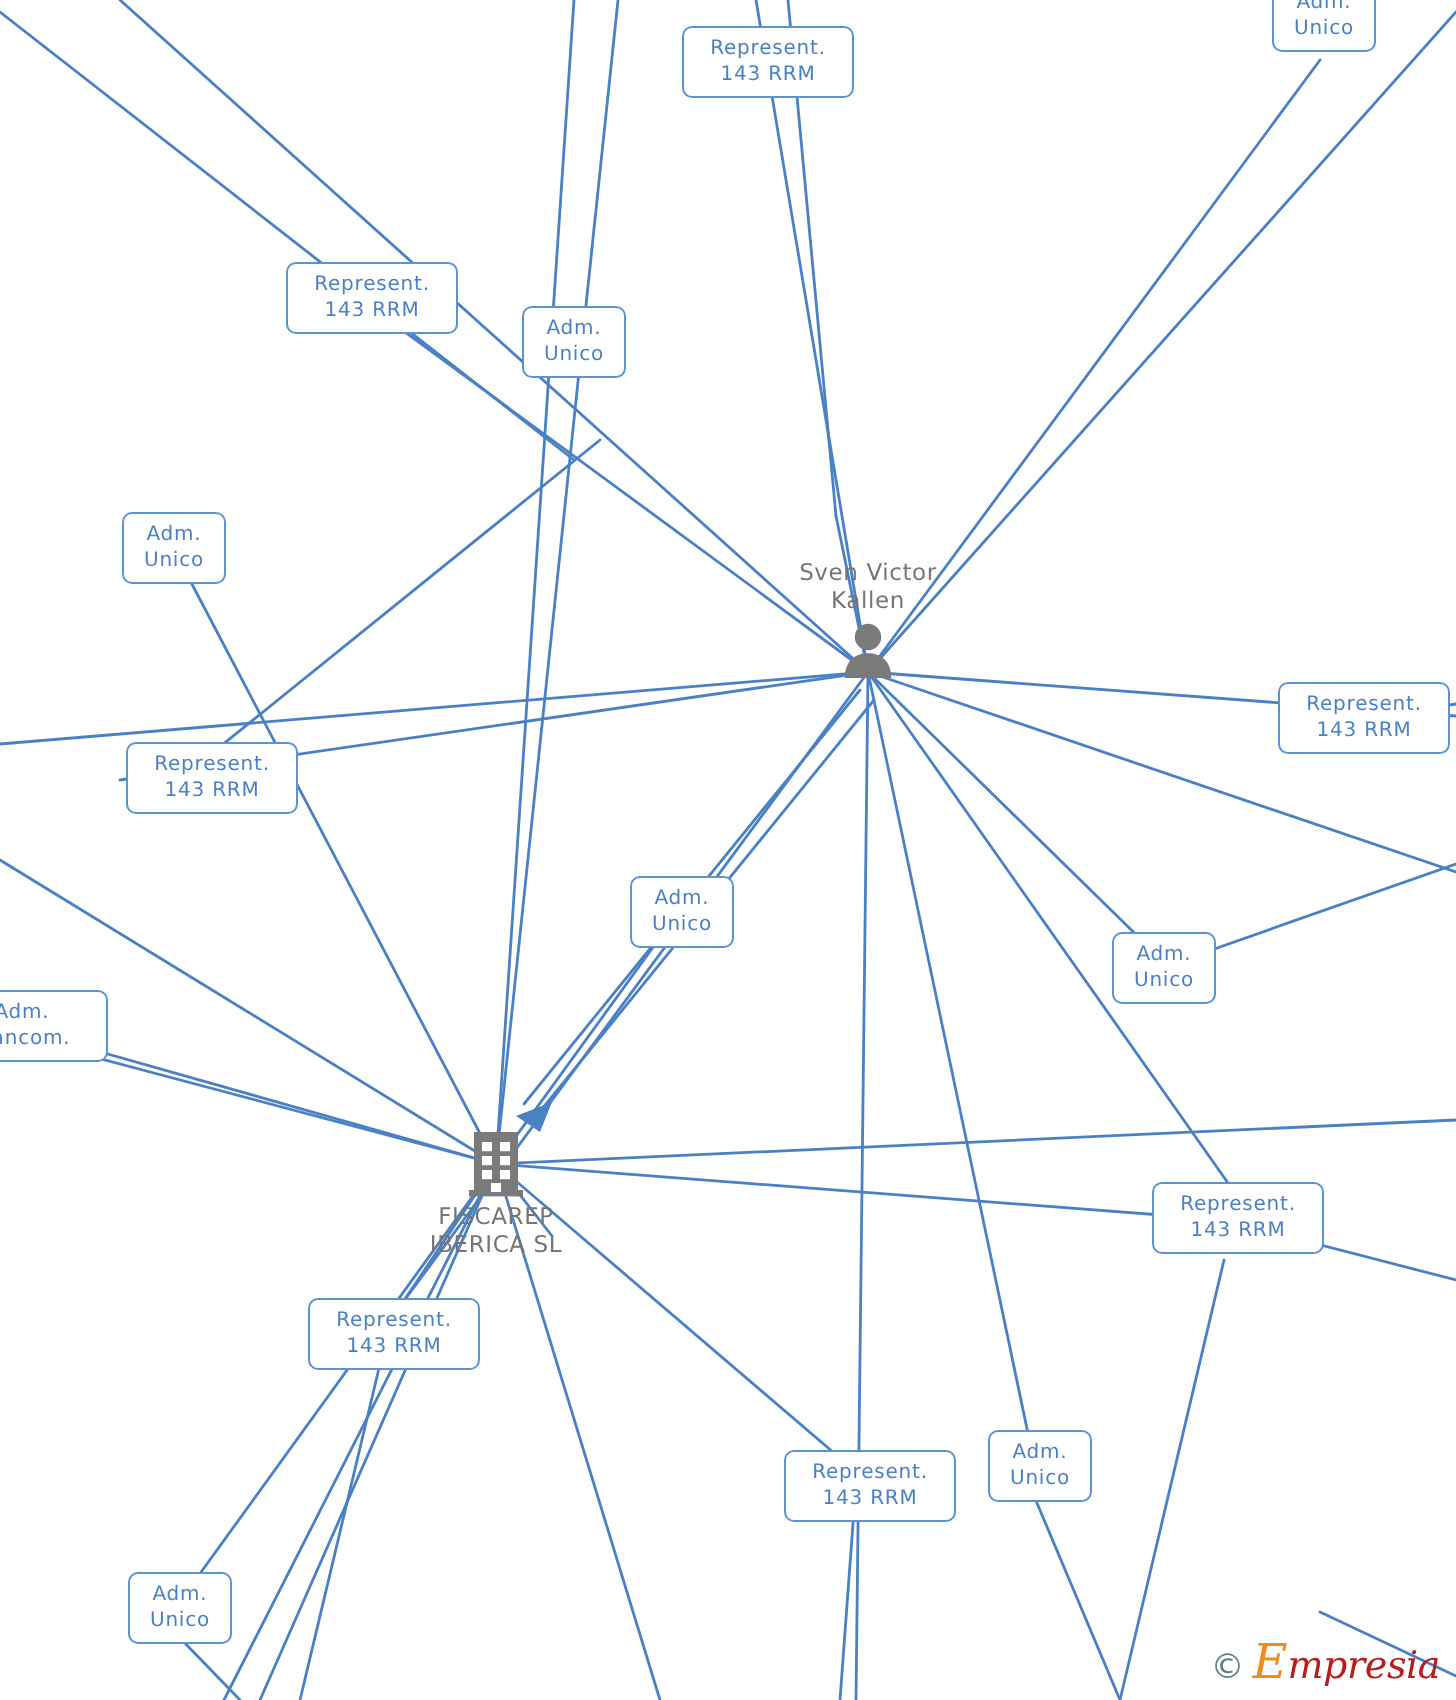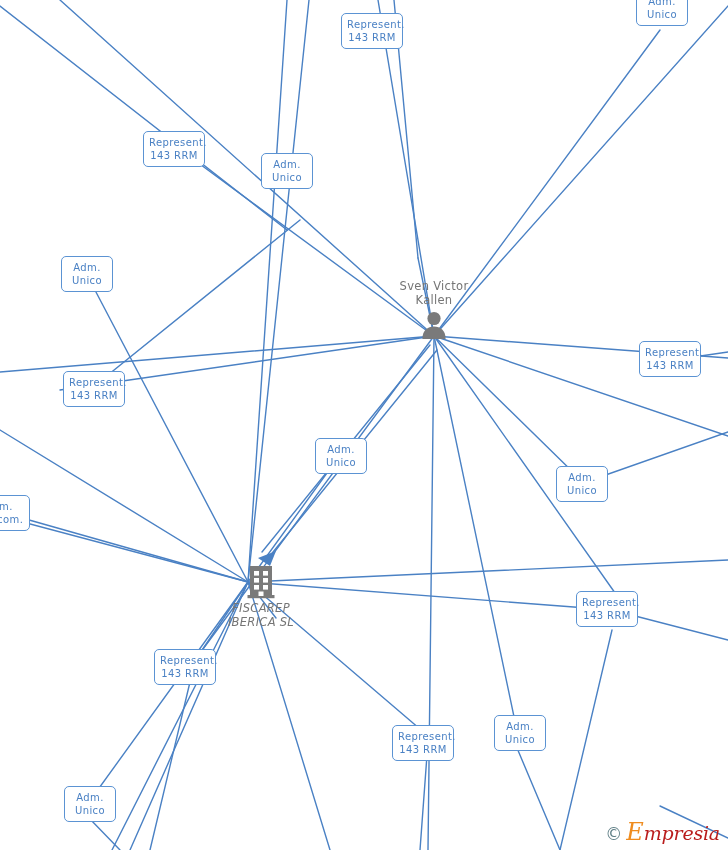--- a/index.html
+++ b/index.html
@@ -58,21 +58,21 @@
     border-radius: 5px;
     color: #4a81c4;
     font-family: "DejaVu Sans", sans-serif;
     font-size: 10px;
     line-height: 13px;
     letter-spacing: 0.4px;
     text-align: center;
     padding: 4px 5px 4px 5px;
     white-space: pre-line;
   }
-  .edge-label.wide { width: 62px; }
+  .edge-label.wide { width: 86px; }
   .edge-label.narrow { width: 52px; }
   #watermark {
     position: absolute;
     right: 8px;
     bottom: 6px;
     display: flex;
     align-items: baseline;
     pointer-events: none;
   }
   #watermark .wm-c {
@@ -160,21 +160,21 @@
 
   <div class="node node-person" style="left:434px; top:279px;">
     <span class="node-label">Sven Victor
 Kallen</span>
     <svg class="node-icon" width="30" height="30" viewBox="0 0 30 30" xmlns="http://www.w3.org/2000/svg">
       <circle cx="15" cy="9.5" r="6.6" fill="#7a7a7a"></circle>
       <path d="M3.4 30 C3.4 21.4 8.6 17.6 15 17.6 C21.4 17.6 26.6 21.4 26.6 30 Z" fill="#7a7a7a"></path>
     </svg>
   </div>
 
-  <div class="node node-company" style="left:261px; top:564px;font-style:italic;">
+  <div class="node node-company" style="left:248px; top:564px;">
     <svg class="node-icon" width="30" height="36" viewBox="0 0 30 36" xmlns="http://www.w3.org/2000/svg">
       <rect x="4" y="2" width="22" height="30" fill="#7a7a7a"></rect>
       <rect x="1.5" y="31" width="27" height="3.2" fill="#7a7a7a"></rect>
       <rect x="8" y="7" width="5" height="4.6" fill="#ffffff"></rect>
       <rect x="17" y="7" width="5" height="4.6" fill="#ffffff"></rect>
       <rect x="8" y="14" width="5" height="4.6" fill="#ffffff"></rect>
       <rect x="17" y="14" width="5" height="4.6" fill="#ffffff"></rect>
       <rect x="8" y="21" width="5" height="4.6" fill="#ffffff"></rect>
       <rect x="17" y="21" width="5" height="4.6" fill="#ffffff"></rect>
       <rect x="12.5" y="27.5" width="5" height="4.5" fill="#ffffff"></rect>

